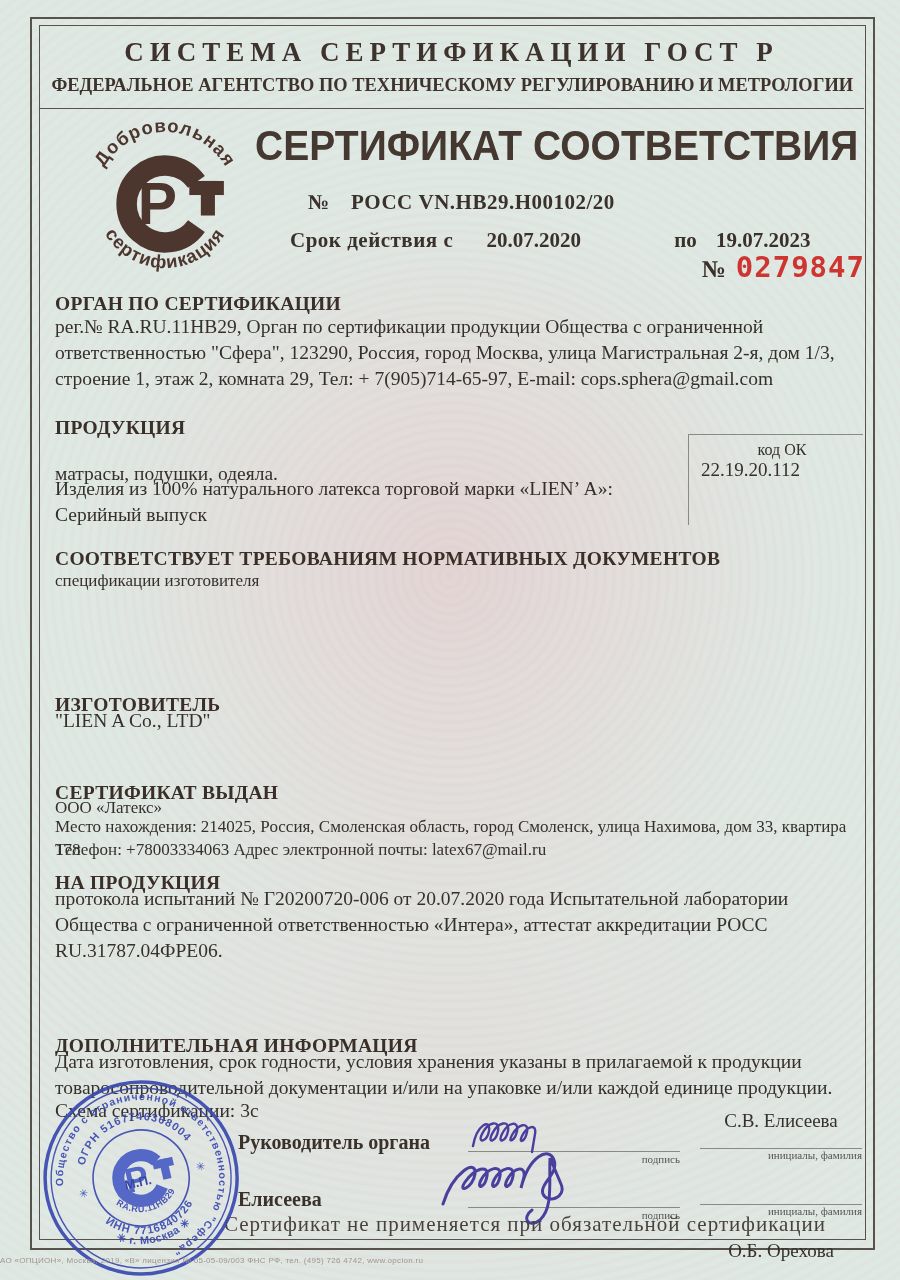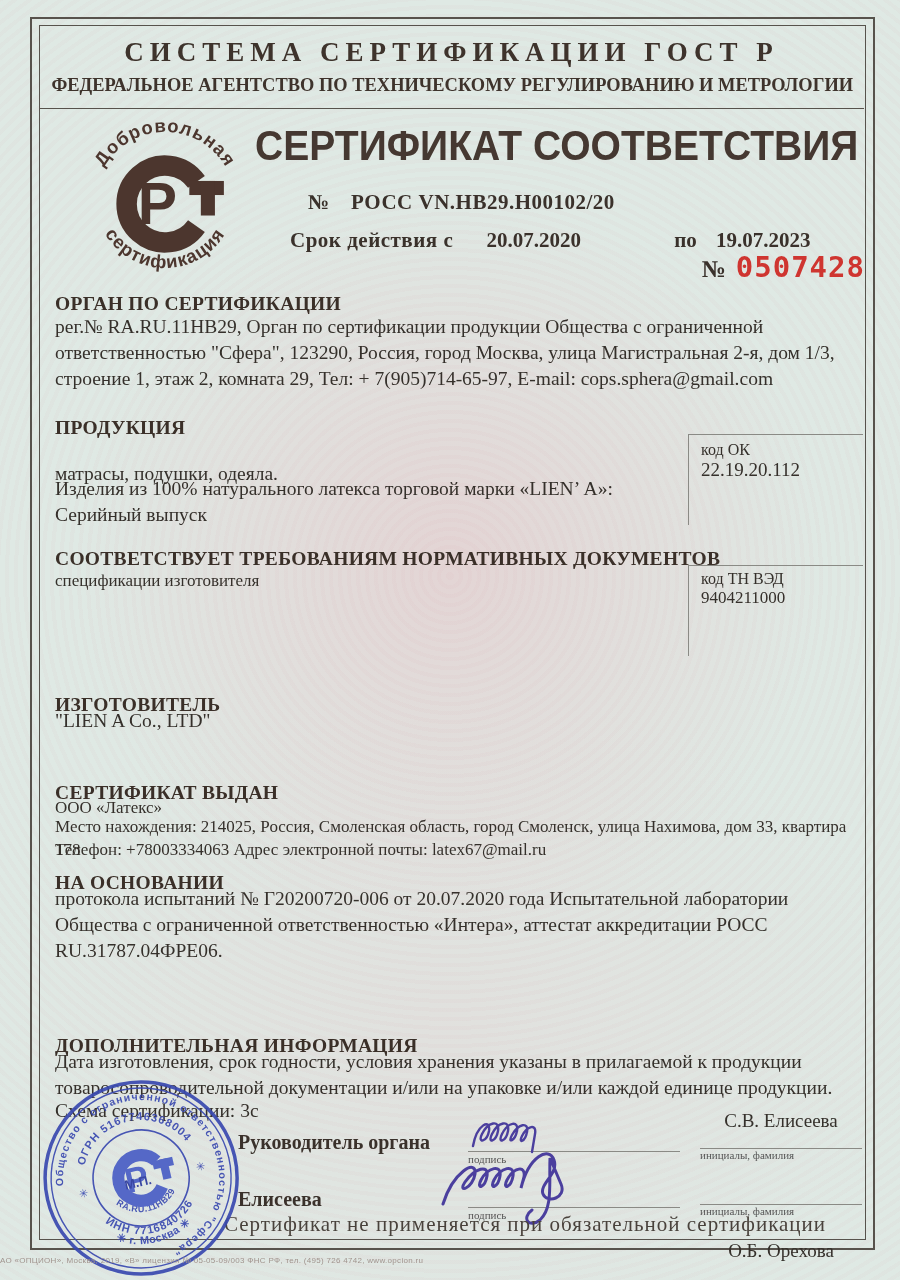--- a/index.html
+++ b/index.html
@@ -27,25 +27,25 @@
   .validity .v-from{margin-left:28px;}
   .validity .v-po{margin-left:88px;}
   .validity .v-to{margin-left:14px;}
   .blank-no{left:660px; top:250px; width:205px; text-align:right; white-space:nowrap;}
   .blank-no .sign{font-size:24px; color:#3a312b; font-weight:bold; margin-right:10px;}
   .blank-no .digits{font-family:"DejaVu Sans Mono", monospace; font-size:29px; color:#cf3530; letter-spacing:1px; font-weight:bold;}
   .sec-head{font-size:19.5px; font-weight:bold; color:#3a2f28; letter-spacing:0.3px; white-space:nowrap;}
   .body-text{font-size:19.5px; line-height:26px; color:#35302b;}
   .body-text-sm{font-size:17px; line-height:23px; color:#35302b;}
   .code-box{border-top:1px solid #8a8a85; border-left:1px solid #8a8a85; padding:6px 0 0 12px; width:162px;}
-  .code-label{font-size:16px; color:#35302b;}
+  .code-label{font-size:16px; color:#35302b;text-align:center;}
   .code-value{font-size:19px; color:#35302b;}
   .sig-label{font-size:20px; font-weight:bold; color:#3a312b; white-space:nowrap;}
   .sig-line{border-bottom:1px solid #8a8a85; height:1px;}
-  .sig-caption{font-size:11px; color:#555; text-align:left;}
+  .sig-caption{font-size:11px; color:#555; text-align:right;}
   .sig-name{font-size:19px; color:#35302b; text-align:center; white-space:nowrap;}
   .disclaimer{left:185px; top:1212px; width:680px; text-align:center; font-size:21px; color:#49423c; letter-spacing:1px; white-space:nowrap;}
   .footer-print{left:0; top:1256px; width:900px; font-family:"Liberation Sans", sans-serif;
     font-size:8px; color:#a1948e; letter-spacing:0.3px;}
   .stamp-wrap{left:25px; top:1070px; width:232px; height:215px; transform:rotate(-13deg); opacity:0.92;}
   .sig-ink{left:425px; top:1096px; width:260px; height:140px;}
   svg text{font-family:"Liberation Sans", sans-serif;}
 </style>
 </head>
 <body>
@@ -87,51 +87,47 @@
   </div>
 
   <div class="abs validity">
     <span class="v-label">Срок действия   с</span>
     <span class="v-from">20.07.2020</span>
     <span class="v-po">по</span>
     <span class="v-to">19.07.2023</span>
   </div>
 
   <div class="abs blank-no">
-    <span class="sign">№</span><span class="digits">0507428</span>
+    <span class="sign">№</span><span class="digits">0279847</span>
   </div>
 
   <div class="abs sec-head" style="left:55px; top:293px;">ОРГАН ПО СЕРТИФИКАЦИИ</div>
   <div class="abs body-text" style="left:55px; top:314px; width:808px;">рег.№ RA.RU.11НВ29, Орган по сертификации продукции Общества с ограниченной ответственностью "Сфера", 123290, Россия, город Москва, улица Магистральная 2-я, дом 1/3, строение 1, этаж 2, комната 29, Тел: + 7(905)714-65-97, E-mail: cops.sphera@gmail.com</div>
 
   <div class="abs sec-head" style="left:55px; top:417px;">ПРОДУКЦИЯ</div>
   <div class="abs body-text" style="left:55px; top:436px; width:620px;margin-top:40px;">Изделия из 100% натурального латекса торговой марки «LIEN’ А»:</div>
   <div class="abs body-text" style="left:55px; top:461px; width:620px;">матрасы, подушки, одеяла.</div>
   <div class="abs body-text" style="left:55px; top:502px; width:620px;">Серийный выпуск</div>
   <div class="abs code-box" style="left:688px; top:434px; height:84px;">
     <div class="code-label">код ОК</div>
     <div class="code-value">22.19.20.112</div>
   </div>
 
   <div class="abs sec-head" style="left:55px; top:548px;">СООТВЕТСТВУЕТ ТРЕБОВАНИЯМ НОРМАТИВНЫХ ДОКУМЕНТОВ</div>
   <div class="abs body-text-sm" style="left:55px; top:569px; width:620px;">спецификации изготовителя</div>
-  <div class="abs code-box" style="left:688px; top:565px; height:86px; padding-top:4px;">
-    <div class="code-label">код ТН ВЭД</div>
-    <div class="code-value" style="font-size:17px;">9404211000</div>
-  </div>
 
   <div class="abs sec-head" style="left:55px; top:694px;">ИЗГОТОВИТЕЛЬ</div>
   <div class="abs body-text" style="left:55px; top:708px; width:810px;">"LIEN A Co., LTD"</div>
 
   <div class="abs sec-head" style="left:55px; top:782px;">СЕРТИФИКАТ ВЫДАН</div>
   <div class="abs body-text-sm" style="left:55px; top:796px; width:810px;">ООО «Латекс»</div>
   <div class="abs body-text-sm" style="left:55px; top:815px; width:810px;">Место нахождения: 214025, Россия, Смоленская область, город Смоленск, улица Нахимова, дом 33, квартира 178</div>
   <div class="abs body-text-sm" style="left:55px; top:838px; width:810px;">Телефон: +78003334063 Адрес электронной почты: latex67@mail.ru</div>
 
-  <div class="abs sec-head" style="left:55px; top:872px;">НА ОСНОВАНИИ</div>
+  <div class="abs sec-head" style="left:55px; top:872px;">НА ПРОДУКЦИЯ</div>
   <div class="abs body-text" style="left:55px; top:886px; width:790px;">протокола испытаний № Г20200720-006 от 20.07.2020 года Испытательной лаборатории Общества с ограниченной ответственностью «Интера», аттестат аккредитации РОСС RU.31787.04ФРЕ06.</div>
 
   <div class="abs sec-head" style="left:55px; top:1035px;">ДОПОЛНИТЕЛЬНАЯ ИНФОРМАЦИЯ</div>
   <div class="abs body-text" style="left:55px; top:1049px; width:800px;">Дата изготовления, срок годности, условия хранения указаны в прилагаемой к продукции товаросопроводительной документации и/или на упаковке и/или каждой единице продукции.</div>
   <div class="abs body-text" style="left:55px; top:1098px; width:500px;">Схема сертификации: 3с</div>
 
   <div class="abs sig-name" style="left:700px; top:1110px; width:162px;">С.В. Елисеева</div>
   <div class="abs sig-label" style="left:238px; top:1131px;">Руководитель органа</div>
   <div class="abs sig-line" style="left:468px; top:1150px; width:212px;"></div>
   <div class="abs sig-caption" style="left:468px; top:1153px; width:212px;">подпись</div>

